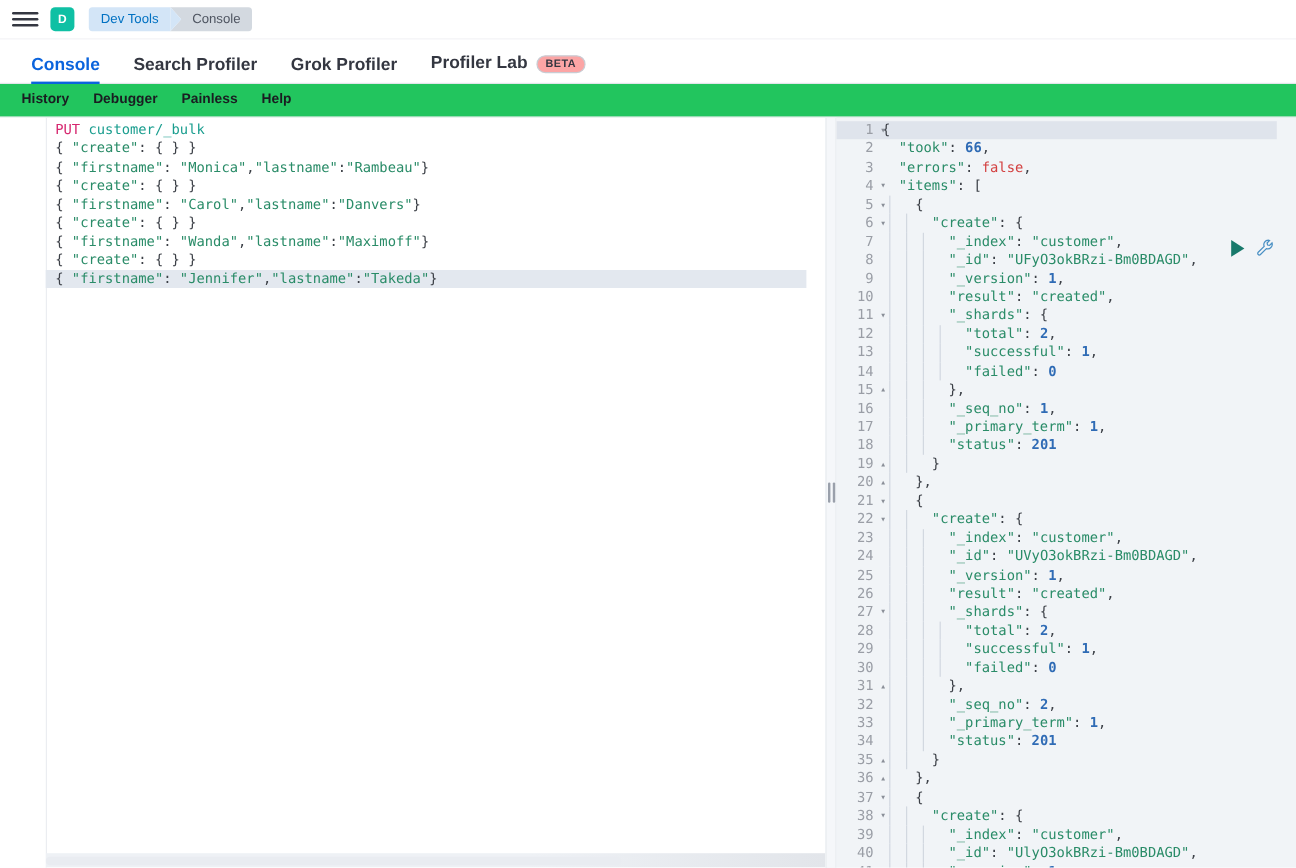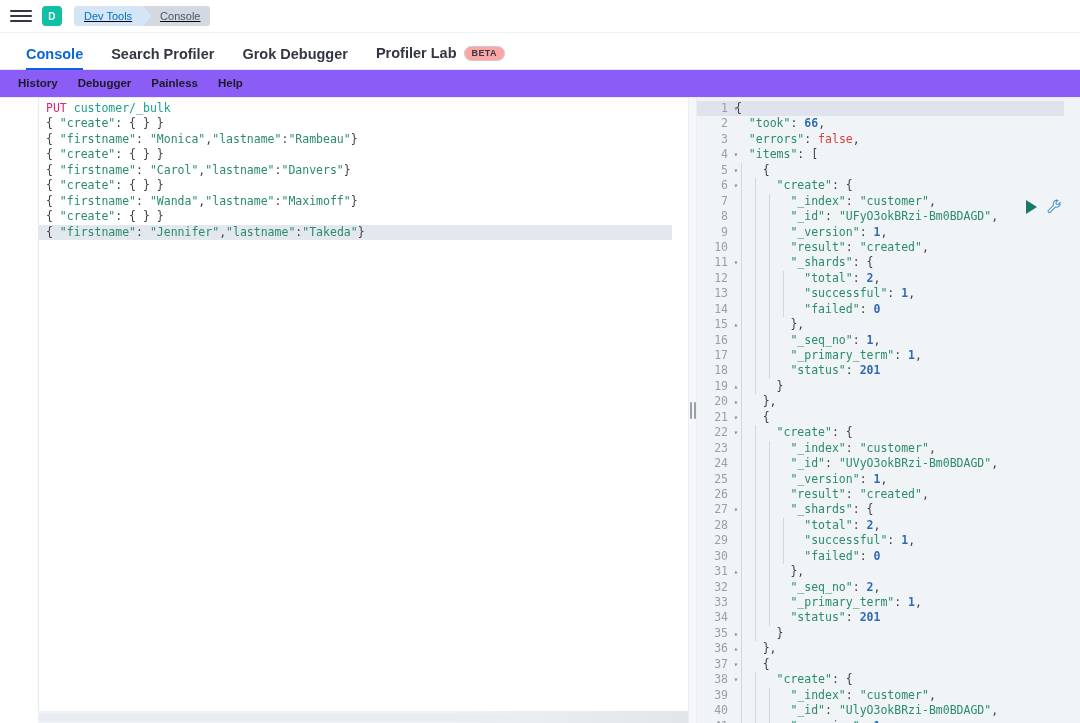--- a/index.html
+++ b/index.html
@@ -17,21 +17,21 @@
     padding:0 10px;box-sizing:border-box;border-bottom:1px solid #f0f1f3;
   }
   .hamburger{width:22px;height:22px;display:flex;flex-direction:column;justify-content:center;
     gap:3px;cursor:pointer;margin-right:10px;}
   .hamburger i{display:block;height:2px;background:#343741;border-radius:1px;}
   .avatar{
     width:20px;height:20px;border-radius:4px;background:#0fc0a4;color:#fff;
     font-size:10px;font-weight:bold;display:flex;align-items:center;justify-content:center;
     margin-right:12px;letter-spacing:.2px;
   }
-  .crumbs{display:flex;align-items:center;height:20px;text-decoration:underline;}
+  .crumbs{display:flex;align-items:center;height:20px;}
   .crumb{
     position:relative;height:20px;display:flex;align-items:center;
     font-size:11px;padding:0 10px 0 12px;box-sizing:border-box;
   }
   .crumb.first{background:#d3e5f7;color:#0071c2;border-radius:3px 0 0 3px;padding-left:10px;}
   .crumb.first:after{
     content:"";position:absolute;right:-9px;top:0;width:0;height:0;
     border-top:10px solid transparent;border-bottom:10px solid transparent;
     border-left:9px solid #d3e5f7;z-index:2;
   }
@@ -55,21 +55,21 @@
   .tab.active:after{
     content:"";position:absolute;left:14px;right:14px;bottom:-1px;height:2px;background:#0b64dd;
   }
   .beta{
     font-size:9px;font-weight:bold;letter-spacing:.4px;color:#343741;
     border:1px solid #c9ccd3;border-radius:9px;padding:2px 7px;background:#fca5a5;line-height:1;
   }
 
   
   .submenu{
-    height:28px;flex:0 0 28px;background:#8b5cf6;display:flex;align-items:center;
+    height:28px;flex:0 0 28px;background:#22c55e;display:flex;align-items:center;
     padding:0 8px;box-sizing:border-box;border-bottom:1px solid #e8eaee;
   }
   .submenu .mi{
     font-size:11.5px;font-weight:bold;color:#1a1c21;padding:0 10px;cursor:pointer;line-height:1;
   }
 
   
   .console{flex:1 1 auto;display:flex;position:relative;min-height:0;background:#fff;}
 
   .editor-pane{
@@ -157,21 +157,21 @@
   </div>
 
   <div class="tabs">
     <div class="tab active">
       <span>Console</span>
     </div>
     <div class="tab">
       <span>Search Profiler</span>
     </div>
     <div class="tab">
-      <span>Grok Debugger</span>
+      <span>Grok Profiler</span>
     </div>
     <div class="tab">
       <span>Profiler Lab</span>
       <span class="beta">BETA</span>
     </div>
   </div>
 
   <div class="submenu">
     <div class="mi">History</div>
     <div class="mi">Debugger</div>

